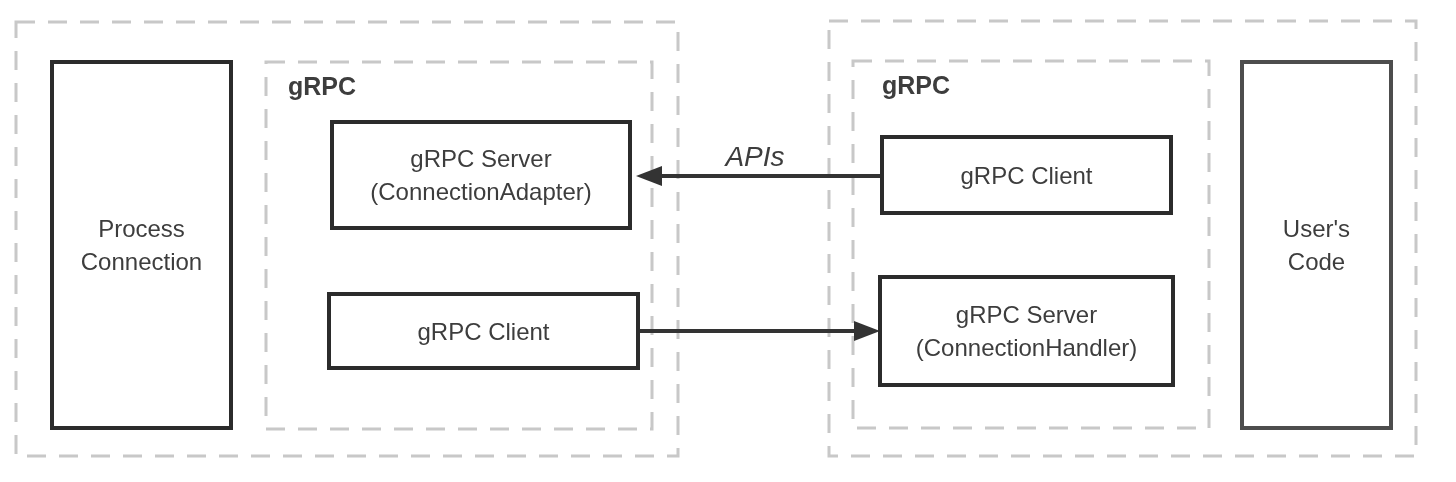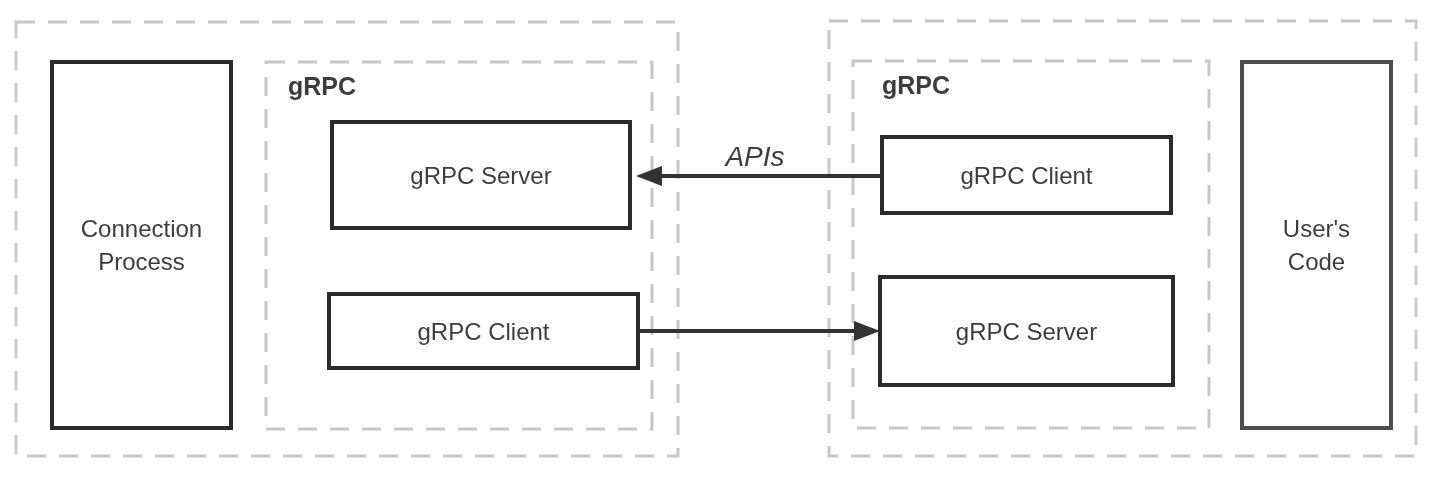--- a/index.html
+++ b/index.html
@@ -81,45 +81,47 @@
     <rect class="dashed-rect" x="853" y="61" width="356" height="367"></rect>
 
     <line class="arrow-line" x1="880" y1="176" x2="660" y2="176"></line>
     <polygon class="arrow-head" points="636,176 662,166 662,186"></polygon>
 
     <line class="arrow-line" x1="640" y1="331" x2="856" y2="331"></line>
     <polygon class="arrow-head" points="880,331 854,321 854,341"></polygon>
   </svg>
 
   <div class="node-box" style="left:50px; top:60px; width:183px; height:370px;">
+    <span>Process</span>
     <span>Connection</span>
-    <span>Process</span>
   </div>
 
   <div class="container-label" style="left:288px; top:72px;">gRPC</div>
 
   <div class="node-box" style="left:330px; top:120px; width:302px; height:110px;">
     <span>gRPC Server</span>
+    <span>(ConnectionAdapter)</span>
   </div>
 
   <div class="node-box" style="left:327px; top:292px; width:313px; height:78px;">
     <span>gRPC Client</span>
   </div>
 
   <div class="arrow-label" style="left:755px; top:141px;">APIs</div>
 
 
   <div class="container-label" style="left:882px; top:71px;">gRPC</div>
 
   <div class="node-box" style="left:880px; top:135px; width:293px; height:80px;">
     <span>gRPC Client</span>
   </div>
 
   <div class="node-box" style="left:878px; top:275px; width:297px; height:112px;">
     <span>gRPC Server</span>
+    <span>(ConnectionHandler)</span>
   </div>
 
   <div class="node-box light-border" style="left:1240px; top:60px; width:153px; height:370px;">
     <span>User's</span>
     <span>Code</span>
   </div>
 
 </div>
 
 </body></html>

